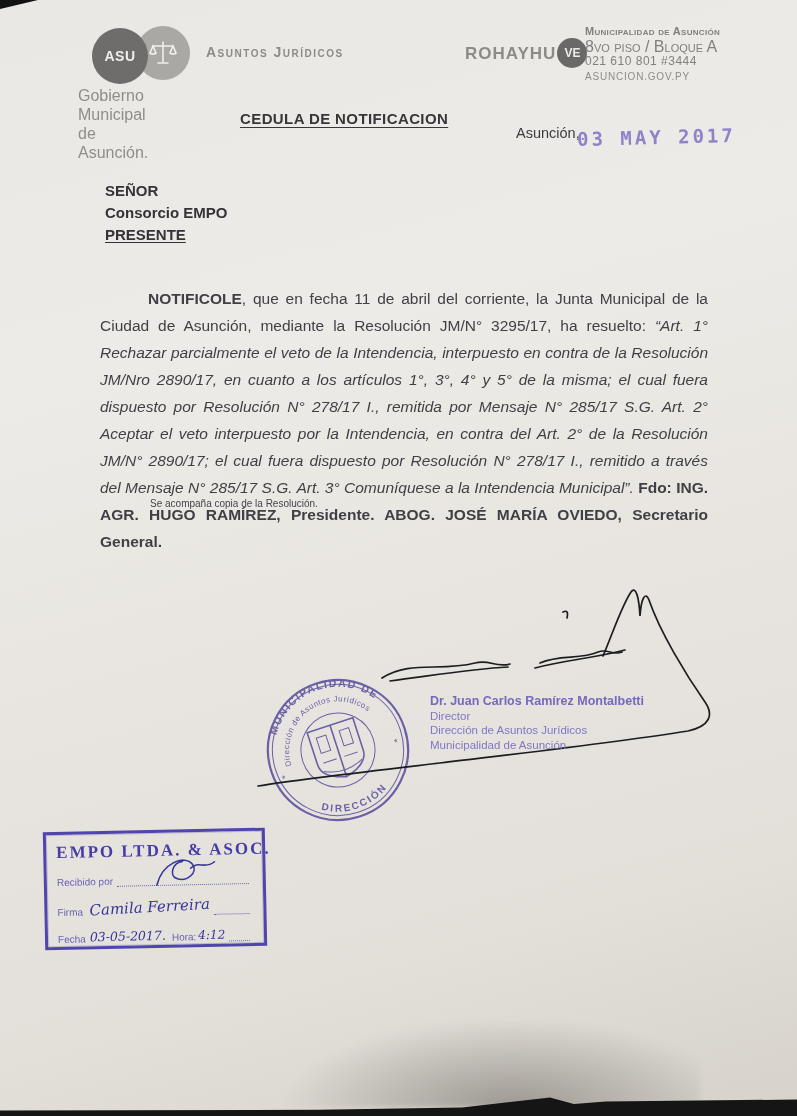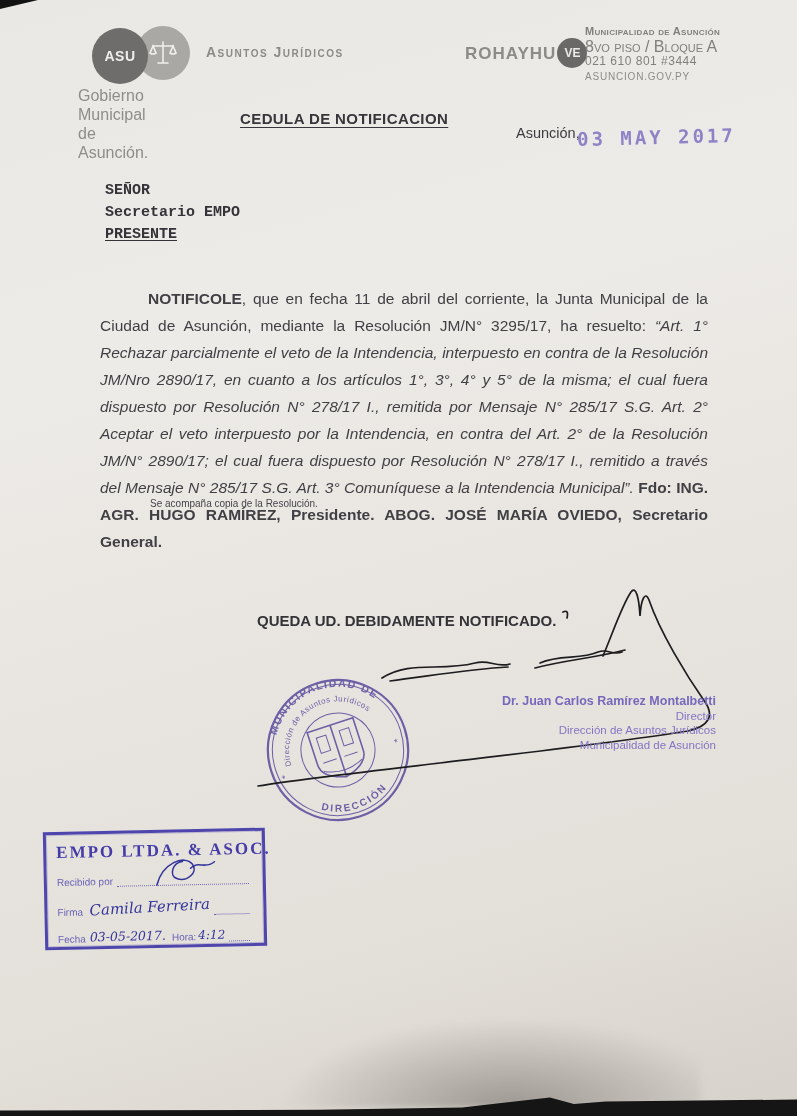--- a/index.html
+++ b/index.html
@@ -35,36 +35,36 @@
   .contact .l2{font-variant:small-caps;font-size:16px;}
   .contact .l3{font-size:12px;letter-spacing:.5px;}
   .contact .l4{font-size:10px;letter-spacing:.8px;color:#8e8c88;}
 
   .doc-title{position:absolute;left:240px;top:110px;font-size:15px;font-weight:bold;
     letter-spacing:.4px;color:#37363a;text-decoration:underline;text-underline-offset:3px;}
   .dateline-city{position:absolute;left:516px;top:125px;font-size:14.5px;color:#3c3b40;}
   .date-stamp{position:absolute;left:577px;top:126px;font-family:"DejaVu Sans Mono",monospace;
     font-size:19px;font-weight:bold;letter-spacing:3px;color:#8577c4;transform:rotate(-1.5deg);opacity:.9;}
 
-  .addressee{position:absolute;left:105px;top:180px;font-size:15px;line-height:22px;color:#343338;font-family:Liberation Mono, monospace;}
+  .addressee{position:absolute;left:105px;top:180px;font-size:15px;line-height:22px;color:#343338;}
   .addr-bold{font-weight:bold;}
   .addr-role{font-weight:bold;font-style:italic;}
   .addr-present{font-weight:bold;text-decoration:underline;text-underline-offset:2px;}
 
   .body-par{position:absolute;left:100px;top:285px;width:608px;font-size:15.5px;
     line-height:27px;text-align:justify;color:#403f44;text-indent:48px;}
   .seg-b{font-weight:bold;}
   .seg-i{font-style:italic;}
   .seg-bi{font-weight:normal;font-style:italic;}
 
   .attach-note{position:absolute;left:150px;top:498px;font-size:10px;color:#45444a;}
   .closing{position:absolute;left:257px;top:612px;font-size:15px;font-weight:bold;color:#343338;}
 
   .seal-svg{position:absolute;left:258px;top:670px;opacity:.88;}
-  .signer{position:absolute;left:452px;top:694px;width:264px;text-align:right;
+  .signer{position:absolute;left:430px;top:694px;width:264px;text-align:left;
     color:#8376c5;line-height:14.5px;}
   .signer .name{font-size:12.5px;font-weight:bold;color:#7668bd;}
   .signer .line{font-size:11.5px;}
 
   .sig-svg{position:absolute;left:240px;top:580px;pointer-events:none;}
 
   .empo-box{position:absolute;left:44px;top:830px;width:222px;height:118px;
     border:3px solid #4f46ad;transform:rotate(-1.2deg);color:#5a52b2;
     box-shadow:inset 0 0 0 1px rgba(79,70,173,.25);padding:6px 10px;box-sizing:border-box;}
   .empo-title{font-family:"Liberation Serif",serif;font-weight:bold;font-size:17px;
@@ -118,28 +118,27 @@
       <div class="l3">021 610 801 #3444</div>
       <div class="l4">ASUNCION.GOV.PY</div>
     </div>
 
     <div class="doc-title">CEDULA DE NOTIFICACION</div>
     <div class="dateline-city">Asunción,</div>
     <div class="date-stamp">03 MAY 2017</div>
 
     <div class="addressee">
       <div class="addr-bold">SEÑOR</div>
-      <div class="addr-bold">Secretario EMPO</div>
+      <div class="addr-bold">Consorcio EMPO</div>
       <div class="addr-present">PRESENTE</div>
     </div>
 
     <div class="body-par"><span class="seg-b">NOTIFICOLE</span><span>, que en fecha 11 de abril del corriente, la Junta Municipal de la Ciudad de Asunción, mediante la Resolución JM/N° 3295/17, ha resuelto: </span><span class="seg-bi">“Art. 1°</span><span class="seg-i"> Rechazar parcialmente el veto de la Intendencia, interpuesto en contra de la Resolución JM/Nro 2890/17, en cuanto a los artículos 1°, 3°, 4° y 5° de la misma; el cual fuera dispuesto por Resolución N° 278/17 I., remitida por Mensaje N° 285/17 S.G.  </span><span class="seg-bi">Art. 2°</span><span class="seg-i"> Aceptar el veto interpuesto por la Intendencia, en contra del </span><span class="seg-bi">Art. 2°</span><span class="seg-i"> de la Resolución JM/N° 2890/17; el cual fuera dispuesto por Resolución N° 278/17 I., remitido a través del Mensaje N° 285/17 S.G. </span><span class="seg-bi">Art. 3°</span><span class="seg-i"> Comuníquese a la Intendencia Municipal”.</span><span class="seg-b"> Fdo: ING. AGR. HUGO RAMÍREZ, Presidente. ABOG. JOSÉ MARÍA OVIEDO, Secretario General.</span></div>
 
     <div class="attach-note">Se acompaña copia de la Resolución.</div>
-    <div class="closing">QUEDA UD. DEBIDAMENTE NOTIFICADO.</div>
 
     <svg class="seal-svg" width="160" height="160" viewBox="-80 -80 160 160">
       <g transform="rotate(-18)" stroke="#5c4e9e" fill="none">
         <circle r="70" stroke-width="2.2"></circle>
         <circle r="65.5" stroke-width="1"></circle>
         <circle r="37" stroke-width="1"></circle>
         <path id="arcTop" d="M -55,-31 A 63,63 0 0 1 55,-31" stroke="none"></path>
         <path id="arcBottom" d="M -40,47 A 62,62 0 0 0 40,47" stroke="none"></path>
         <path id="arcInner" d="M -44,22 A 49,49 0 1 1 44,22" stroke="none"></path>
         <text font-size="10.5" font-weight="bold" fill="#5c4e9e" stroke="none" font-family="Liberation Sans, sans-serif" letter-spacing="1.5">

